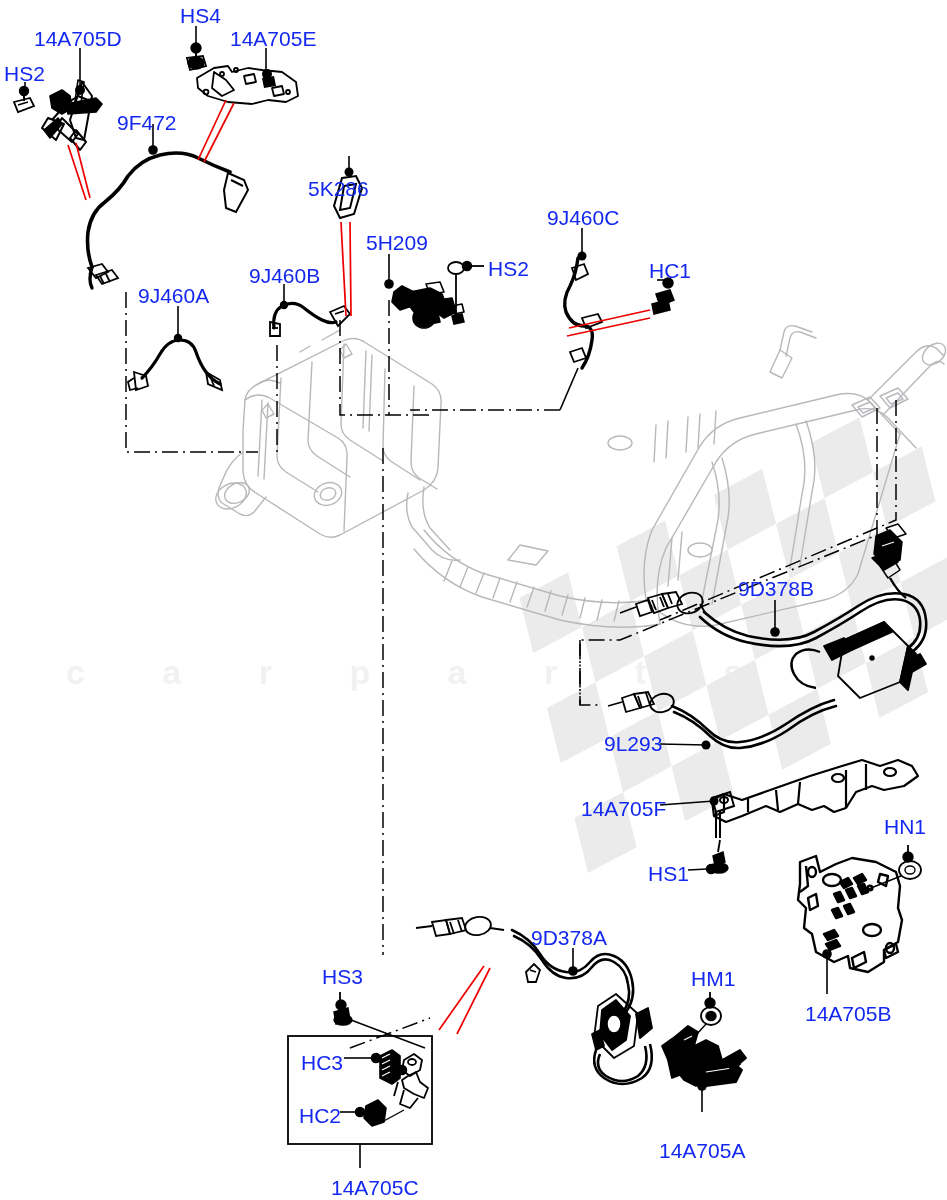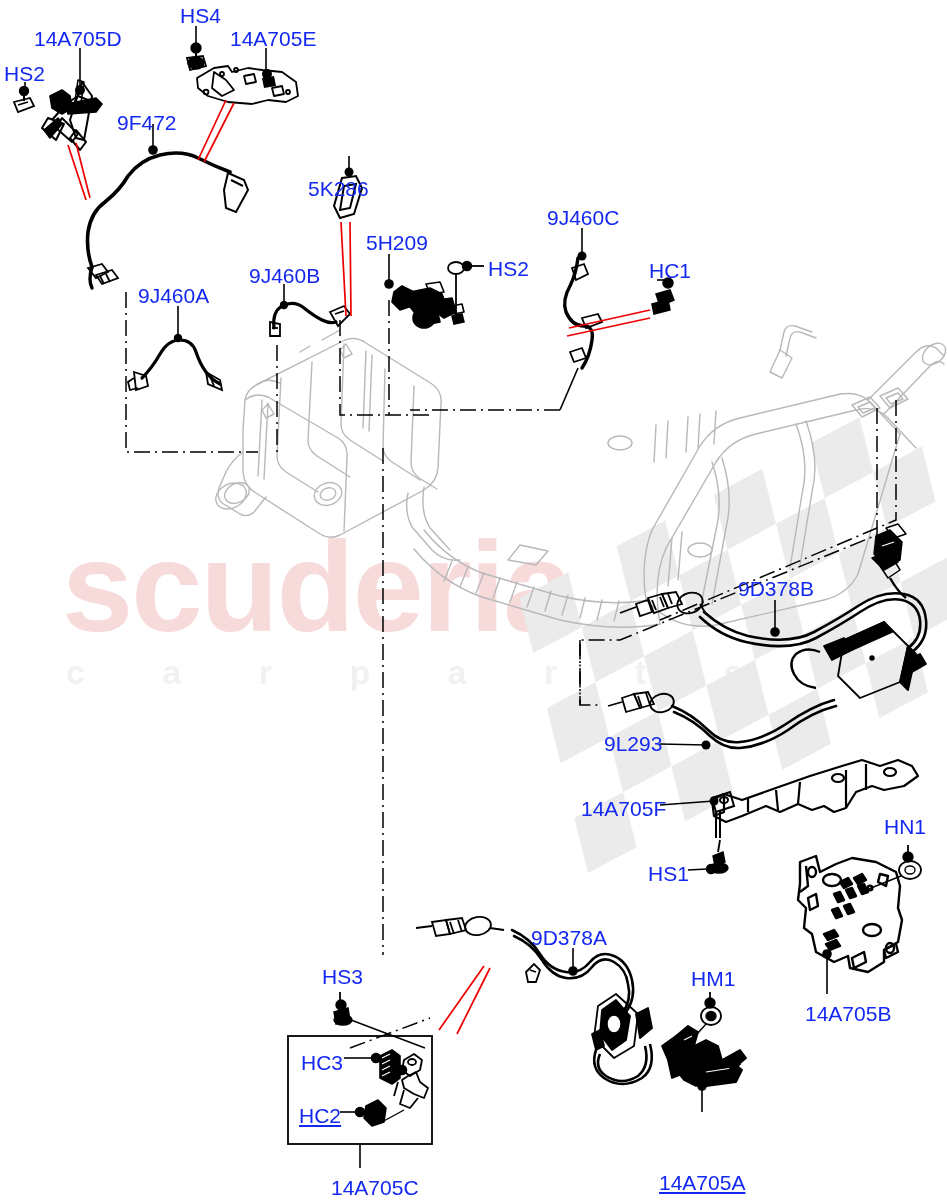--- a/index.html
+++ b/index.html
@@ -56,21 +56,20 @@
     white-space: nowrap;
     line-height: 1;
     user-select: none;
   }
 </style>
 </head>
 <body>
 
 <div id="diagram-root">
 
-  <div class="wm-scuderia">scuderia</div>
   <div class="wm-carparts">c a r   p a r t s</div>
 
   <svg id="diagram-svg" viewBox="0 0 947 1200">
     <defs>
       <g id="flagcell">
           <rect width="56" height="56" fill="#ebebeb"></rect>
         </g>
     </defs>
 
     <g opacity="1" transform="translate(760,640) rotate(-28) skewX(-14)">
@@ -609,17 +608,17 @@
   <div class="part-label" style="left:738px; top:578px;">9D378B</div>
   <div class="part-label" style="left:604px; top:733px;">9L293</div>
   <div class="part-label" style="left:581px; top:798px;text-align:center;">14A705F</div>
   <div class="part-label" style="left:648px; top:863px;">HS1</div>
   <div class="part-label" style="left:884px; top:816px;">HN1</div>
   <div class="part-label" style="left:805px; top:1003px;">14A705B</div>
   <div class="part-label" style="left:531px; top:927px;">9D378A</div>
   <div class="part-label" style="left:322px; top:966px;">HS3</div>
   <div class="part-label" style="left:691px; top:968px;">HM1</div>
   <div class="part-label" style="left:301px; top:1052px;text-align:center;">HC3</div>
-  <div class="part-label" style="left:299px; top:1105px;text-decoration:underline;">HC2</div>
-  <div class="part-label" style="left:659px; top:1172px;text-decoration:underline;">14A705A</div>
+  <div class="part-label" style="left:299px; top:1105px;">HC2</div>
+  <div class="part-label" style="left:659px; top:1140px;">14A705A</div>
   <div class="part-label" style="left:331px; top:1177px;">14A705C</div>
 
 </div>
 
 </body></html>

